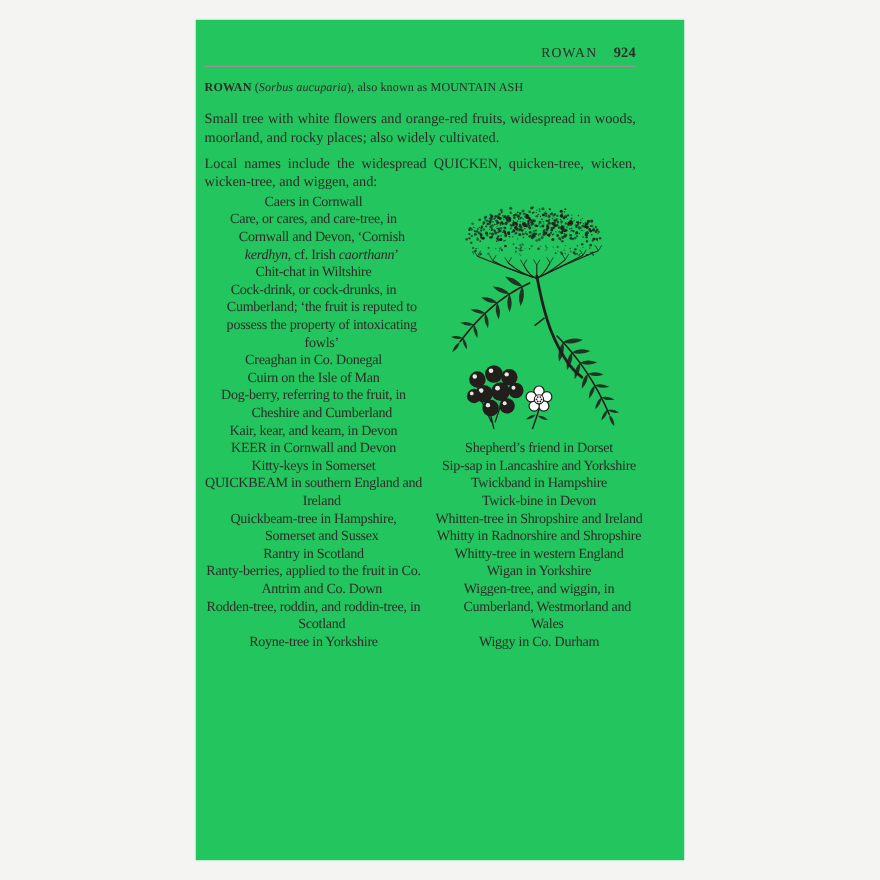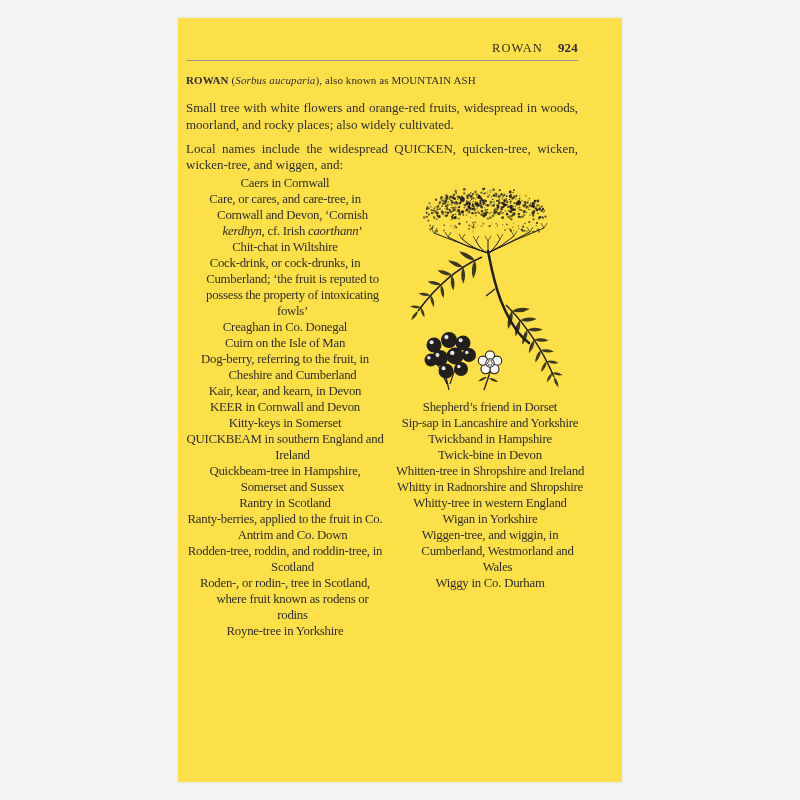--- a/index.html
+++ b/index.html
@@ -5,21 +5,21 @@
   html,body{margin:0;padding:0;}
   body{
     width:800px;height:800px;position:relative;overflow:hidden;
     background:#f4f4f3;
     font-family:"Liberation Serif","DejaVu Serif",serif;
     color:#2e2b28;
     -webkit-font-smoothing:antialiased;
   }
   .paper{
     position:absolute;left:178px;top:18px;width:444px;height:764px;
-    background:#fde047;
+    background:#22c55e;
     box-shadow:0 0 3px rgba(0,0,0,0.07);
   }
   .content{position:absolute;left:8px;top:22px;width:392px;}
   .running-head{
     display:flex;justify-content:flex-end;align-items:baseline;gap:15px;
     font-size:12.5px;letter-spacing:1px;height:15px;
   }
   .running-head .pagenum{font-weight:bold;letter-spacing:.2px;font-size:13px;}
   .rule{border:0;border-top:1px solid #97938f;margin:5px 0 0 0;}
   .entry-heading{
@@ -68,21 +68,20 @@
           <div class="name-item">Cuirn on the Isle of Man</div>
           <div class="name-item">Dog-berry, referring to the fruit, in Cheshire and Cumberland</div>
           <div class="name-item">Kair, kear, and kearn, in Devon</div>
           <div class="name-item">KEER in Cornwall and Devon</div>
           <div class="name-item">Kitty-keys in Somerset</div>
           <div class="name-item">QUICKBEAM in southern England and Ireland</div>
           <div class="name-item">Quickbeam-tree in Hampshire, Somerset and Sussex</div>
           <div class="name-item">Rantry in Scotland</div>
           <div class="name-item">Ranty-berries, applied to the fruit in Co. Antrim and Co. Down</div>
           <div class="name-item">Rodden-tree, roddin, and roddin-tree, in Scotland</div>
-          <div class="name-item">Roden-, or rodin-, tree in Scotland, where fruit known as rodens or rodins</div>
           <div class="name-item">Royne-tree in Yorkshire</div>
         </div>
       <div class="col col-right">
           <div class="name-item">Shepherd’s friend in Dorset</div>
           <div class="name-item">Sip-sap in Lancashire and Yorkshire</div>
           <div class="name-item">Twickband in Hampshire</div>
           <div class="name-item">Twick-bine in Devon</div>
           <div class="name-item">Whitten-tree in Shropshire and Ireland</div>
           <div class="name-item">Whitty in Radnorshire and Shropshire</div>
           <div class="name-item">Whitty-tree in western England</div>

